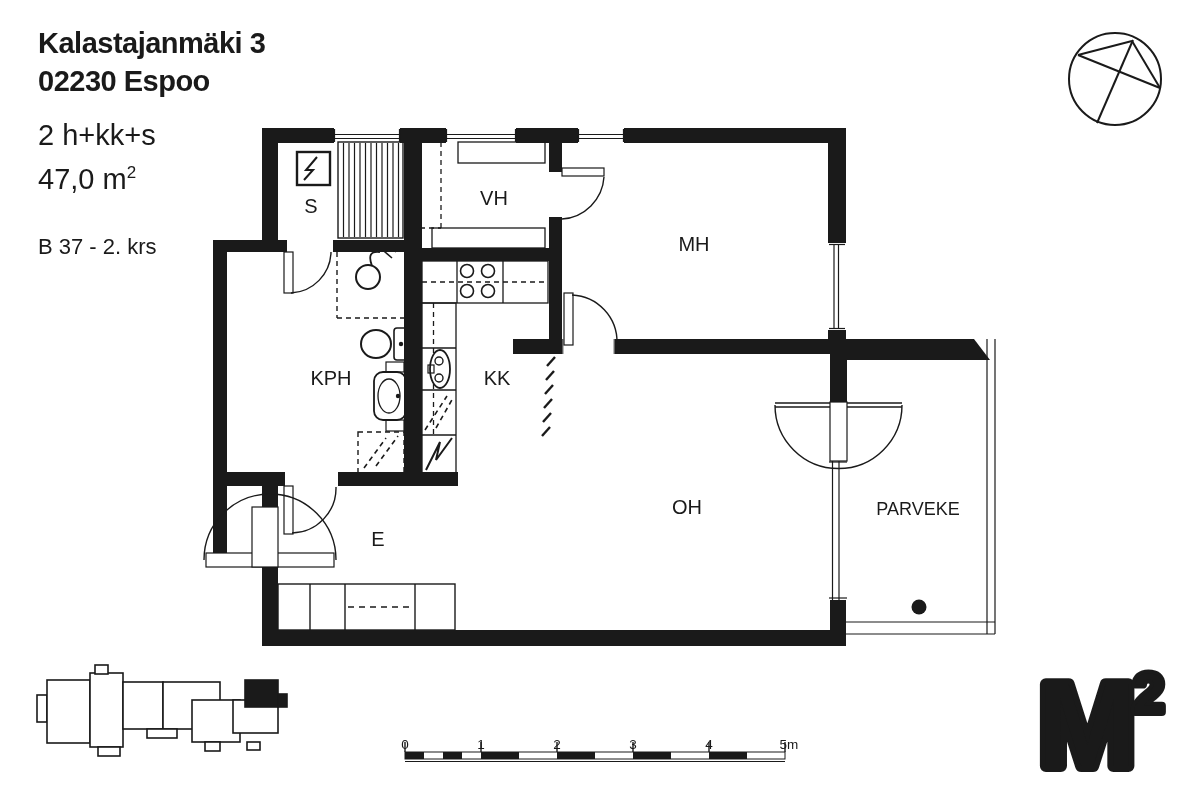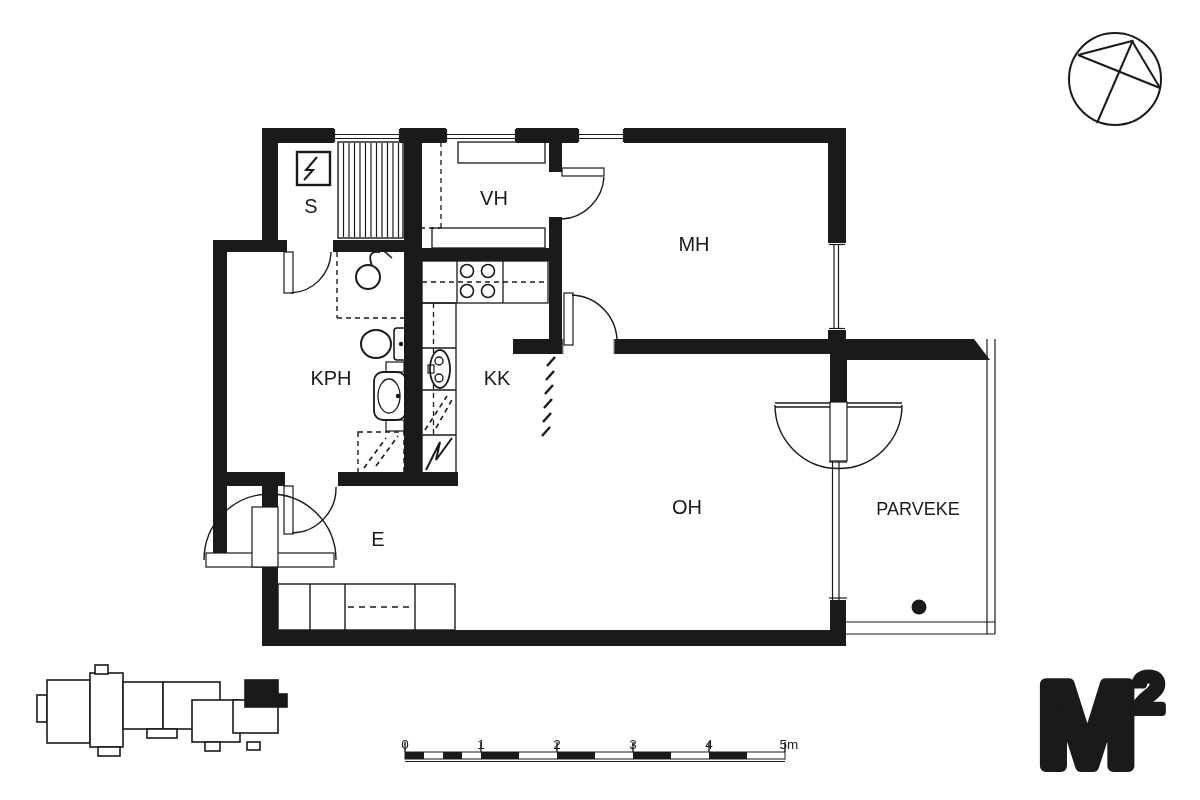--- a/index.html
+++ b/index.html
@@ -14,20 +14,31 @@
   svg text{font-family:"Liberation Sans",sans-serif;fill:#1a1a1a;}
   .room-label{font-size:20px;}
   .balcony-label{font-size:18px;}
   .scale-num{font-size:13.5px;}
 </style>
 </head>
 <body>
 
 <div class="page">
 
+  <div class="header">
+    <div class="title">
+      <div>Kalastajanmäki 3</div>
+      <div>02230 Espoo</div>
+    </div>
+    <div class="specs">
+      <div>2 h+kk+s</div>
+      <div><span>47,0 m</span><sup>2</sup></div>
+    </div>
+    <div class="unit">B 37 - 2. krs</div>
+  </div>
 
   <svg class="plan" viewBox="0 0 1200 800">
 
     <g stroke="#1a1a1a" fill="none">
       <rect x="338" y="142" width="65" height="96" stroke-width="1.4"></rect>
       <g stroke-width="1.2">
         <line x1="343.5" y1="143" x2="343.5" y2="237"></line>
           <line x1="349" y1="143" x2="349" y2="237"></line>
         <line x1="354.5" y1="143" x2="354.5" y2="237"></line>
           <line x1="360" y1="143" x2="360" y2="237"></line>

